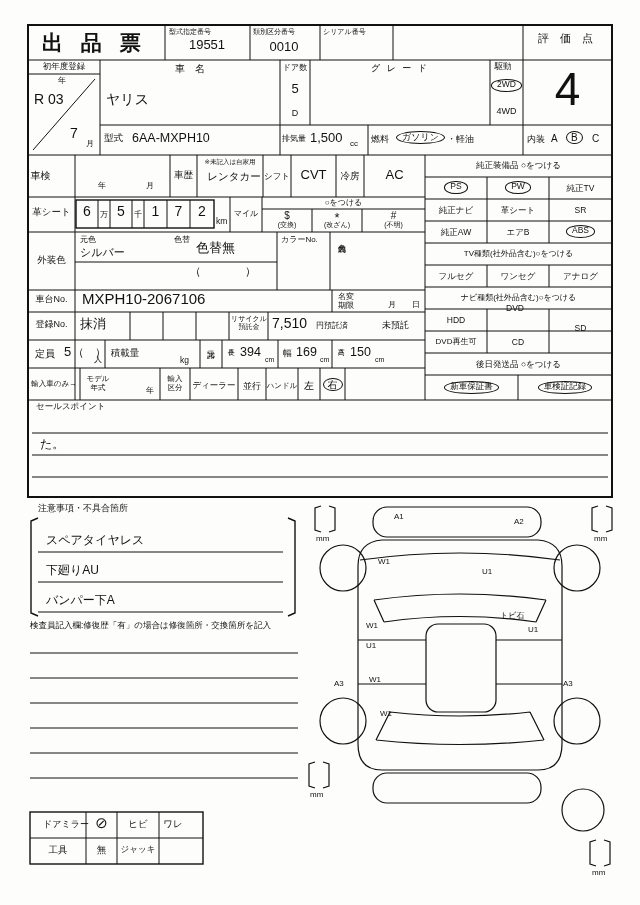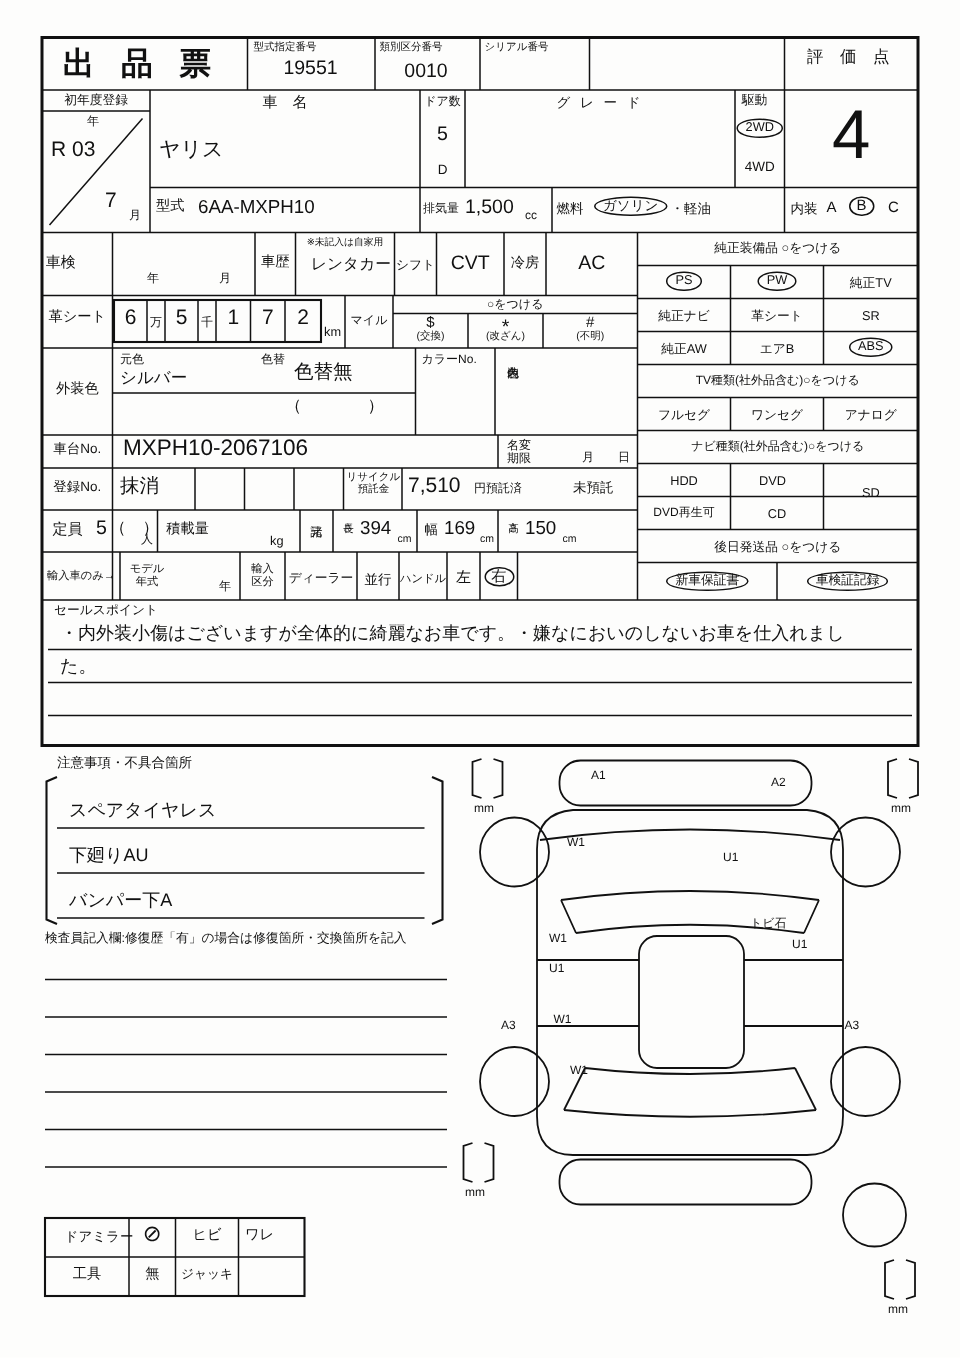--- a/index.html
+++ b/index.html
@@ -190,30 +190,29 @@
   <div class="t c" style="left:549px;top:206px;width:63px;font-size:8.5px">SR</div>
   <div class="t c" style="left:425px;top:228px;width:62px;font-size:8.5px">純正AW</div>
   <div class="t c" style="left:487px;top:228px;width:62px;font-size:8.5px">エアB</div>
   <div class="t c" style="left:549px;top:225px;width:63px;font-size:8.5px"><span class="circ">ABS</span></div>
   <div class="t c" style="left:425px;top:250px;width:187px;font-size:8px">TV種類(社外品含む)○をつける</div>
   <div class="t c" style="left:425px;top:272px;width:62px;font-size:8.5px">フルセグ</div>
   <div class="t c" style="left:487px;top:272px;width:62px;font-size:8.5px">ワンセグ</div>
   <div class="t c" style="left:549px;top:272px;width:63px;font-size:8.5px">アナログ</div>
   <div class="t c" style="left:425px;top:294px;width:187px;font-size:8px">ナビ種類(社外品含む)○をつける</div>
   <div class="t c" style="left:425px;top:316px;width:62px;font-size:8.5px">HDD</div>
-  <div class="t c" style="left:487px;top:316px;width:56px;font-size:8.5px">DVD</div>
+  <div class="t c" style="left:487px;top:304px;width:56px;font-size:8.5px">DVD</div>
   <div class="t c" style="left:549px;top:324px;width:63px;font-size:8.5px">SD</div>
   <div class="t c" style="left:425px;top:338px;width:62px;font-size:8px">DVD再生可</div>
   <div class="t c" style="left:487px;top:338px;width:62px;font-size:8.5px">CD</div>
   <div class="t c" style="left:425px;top:360px;width:187px;font-size:8.5px">後日発送品 ○をつける</div>
   <div class="t c" style="left:425px;top:381px;width:93px;font-size:8.5px"><span class="circ">新車保証書</span></div>
   <div class="t c" style="left:518px;top:381px;width:94px;font-size:8.5px"><span class="circ">車検証記録</span></div>
 
   <div class="t" style="left:36px;top:402px;font-size:8.5px">セールスポイント</div>
-  <div class="t" style="left:40px;top:416px;font-size:12px">・内外装小傷はございますが全体的に綺麗なお車です。・嫌なにおいのしないお車を仕入れまし</div>
   <div class="t" style="left:40px;top:438px;font-size:12px">た。</div>
 
   <div class="t" style="left:38px;top:503px;font-size:9px">注意事項・不具合箇所</div>
   <div class="t" style="left:46px;top:534px;font-size:12px">スペアタイヤレス</div>
   <div class="t" style="left:46px;top:564px;font-size:12px">下廻りAU</div>
   <div class="t" style="left:46px;top:594px;font-size:12px">バンパー下A</div>
   <div class="t" style="left:30px;top:621px;font-size:8.5px">検査員記入欄:修復歴「有」の場合は修復箇所・交換箇所を記入</div>
 
   <div class="t c" style="left:30px;top:819px;width:72px;font-size:9px">ドアミラー</div>
   <div class="t c" style="left:86px;top:815px;width:31px;font-size:15px">⊘</div>

